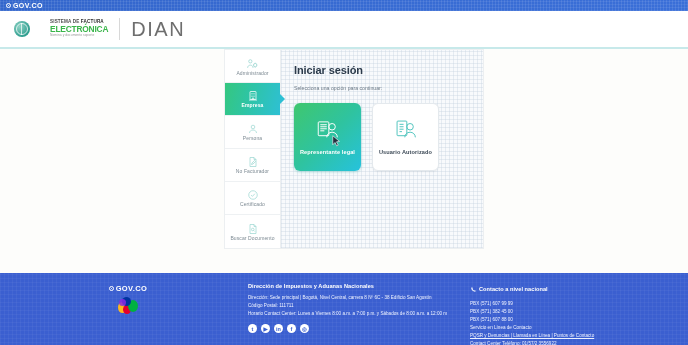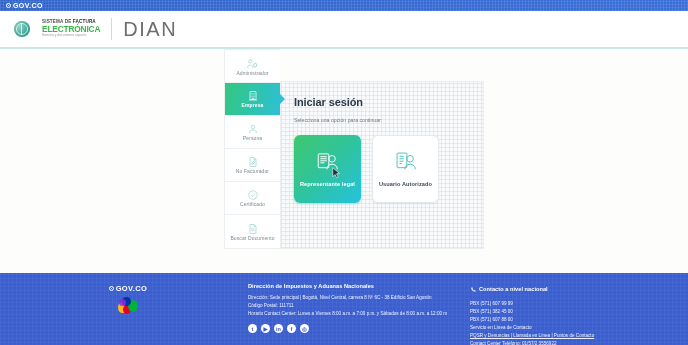--- a/index.html
+++ b/index.html
@@ -31,21 +31,21 @@
   }
   .govco-bar .gc-text{
     color:#fff;font-size:7px;font-weight:bold;letter-spacing:.4px;
   }
 
   
   .header{
     height:36px;background:#ffffff;display:flex;align-items:center;
     padding-left:14px;gap:11px;
   }
-  .fe-logo{display:flex;align-items:center;gap:12px;}
+  .fe-logo{display:flex;align-items:center;gap:20px;}
   .fe-globe{
     width:16px;height:16px;border-radius:50%;
     background:radial-gradient(circle at 35% 35%,#8fd3c5,#2f9e8f 70%);
     position:relative;flex:none;
   }
   .fe-globe:before{
     content:"";position:absolute;inset:2px;border-radius:50%;
     border:1px solid rgba(255,255,255,.75);
   }
   .fe-globe:after{
@@ -95,21 +95,20 @@
   }
 
   
   .content{
     flex:1;background:#f8fafc;
     background-image:
       repeating-linear-gradient(0deg, rgba(200,212,225,.40) 0 1px, transparent 1px 4px),
       repeating-linear-gradient(90deg, rgba(200,212,225,.40) 0 1px, transparent 1px 4px);
     border:1px solid #eceff1;
     padding:14px 12px 0 13px;
-    margin-top:32px;
   }
   .c-title{font-size:11px;font-weight:bold;color:#2b3a4a;letter-spacing:-.1px;}
   .c-sub{font-size:5.2px;color:#6d7a86;margin-top:9px;}
   .cards{display:flex;gap:11px;margin-top:12px;}
   .card{
     width:67px;height:68px;border-radius:6px;
     display:flex;flex-direction:column;align-items:center;justify-content:center;
     gap:4px;cursor:pointer;text-align:center;position:relative;
   }
   .card.grad{

